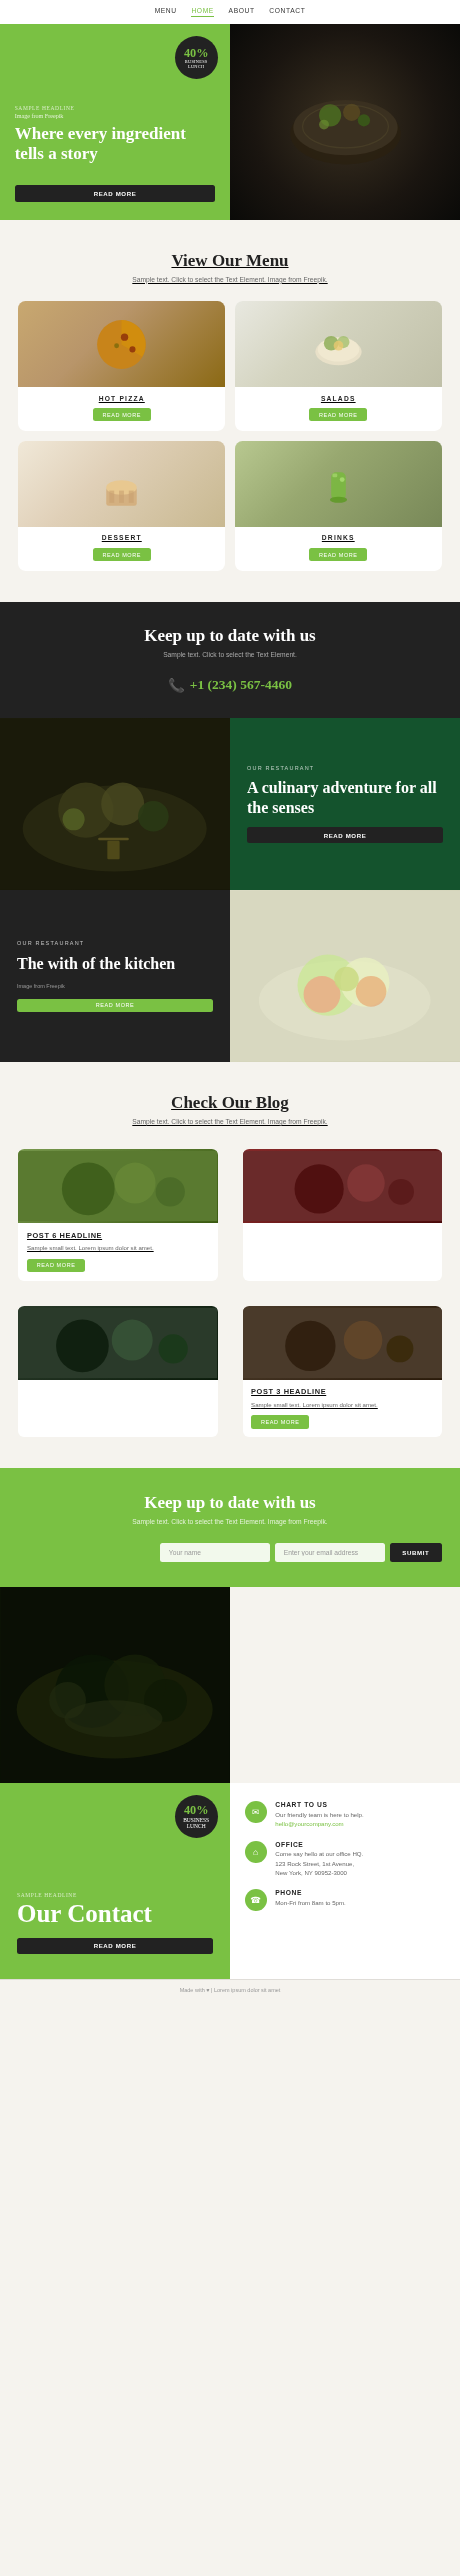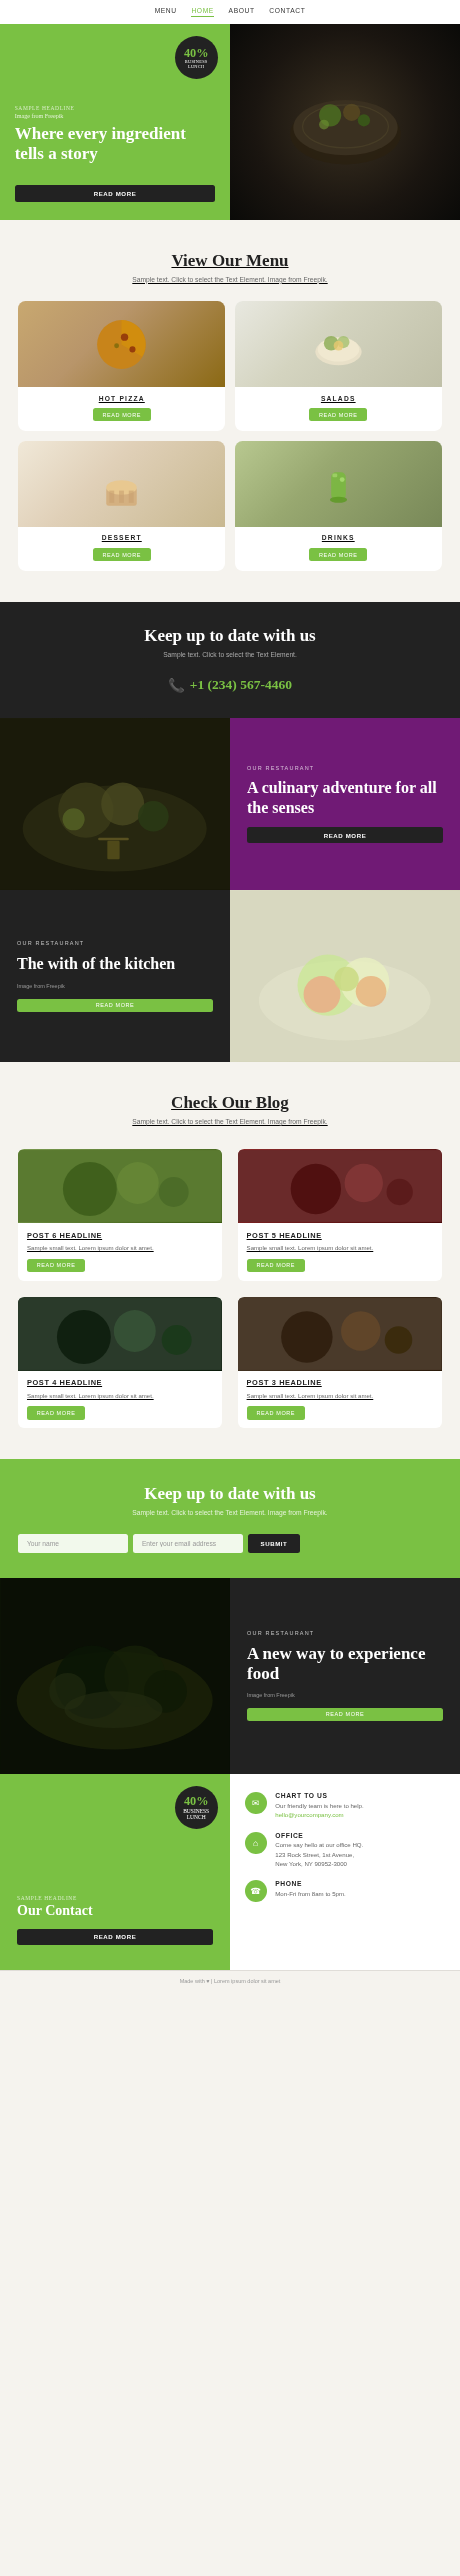--- a/index.html
+++ b/index.html
@@ -43,65 +43,65 @@
     .keepup .section-title { color: #fff; }
     .keepup .section-sub { color: #aaa; }
     .keepup-phone { color: #7ac143; font-size: 13.5px; font-weight: bold; margin-top: 9.8px; display: flex; align-items: center; justify-content: center; gap: 4.9px; }
     .phone-icon { color: #7ac143; }
 
     
     .rest-section { display: flex; height: 172px; }
     .rest-img { width: 50%; overflow: hidden; }
     .rest-content { width: 50%; padding: 18.4px 17px; display: flex; flex-direction: column; justify-content: center; }
     .rest-content.dark { background: #222; }
-    .rest-content.green { background: #701a75; }
+    .rest-content.green { background: #14532d; }
     .rest-label { font-size: 5.5px; letter-spacing: 1.2px; text-transform: uppercase; margin-bottom: 7.4px; font-family: Arial, sans-serif; }
     .rest-label.light { color: rgba(255,255,255,0.7); }
     .rest-title { font-size: 16px; font-weight: bold; line-height: 1.2; margin-bottom: 9.8px; }
     .rest-title.white { color: #fff; }
     .rest-img-note { font-size: 5.5px; color: rgba(255,255,255,0.5); margin-bottom: 9.8px; font-family: Arial, sans-serif; }
 
     .img-dark1 { background: linear-gradient(135deg, #2a2a1a 0%, #1a1a0a 50%, #0a0a04 100%); width: 100%; height: 100%; }
     .img-salad2 { background: linear-gradient(135deg, #e8e8d8 0%, #c8c8a8 50%, #a8a888 100%); width: 100%; height: 100%; }
 
     
-    .blog-grid { display: grid; grid-template-columns: 1fr 1fr; gap: 16px; margin-top: 24px; }
+    .blog-grid { display: grid; grid-template-columns: 1fr 1fr; gap: 25px; margin-top: 24px; }
     .blog-card { background: #fff; border-radius: 6.1px; overflow: hidden; }
     .blog-card-img { width: 100%; height: 74px; }
     .blog-card-body { padding: 7.4px 8.6px 8.6px; }
     .blog-headline { font-size: 7.4px; font-weight: bold; text-transform: uppercase; letter-spacing: 0.6px; margin-bottom: 3.7px; font-family: Arial, sans-serif; color: #222; }
     .blog-text { font-size: 6.1px; color: #666; line-height: 1.5; margin-bottom: 6.1px; font-family: Arial, sans-serif; }
 
     .blog-img1 { background: linear-gradient(135deg, #7a9a50 0%, #5a7a30 50%, #3a5a10 100%); }
     .blog-img2 { background: linear-gradient(135deg, #8a2a2a 0%, #6a1a1a 50%, #4a0a0a 100%); }
     .blog-img3 { background: linear-gradient(135deg, #2a3a2a 0%, #1a2a1a 50%, #0a1a0a 100%); }
     .blog-img4 { background: linear-gradient(135deg, #4a3a2a 0%, #3a2a1a 50%, #2a1a0a 100%); }
 
     
     .newsletter { background: #7ac143; padding: 24.5px 18.4px; text-align: center; }
     .newsletter .section-title { color: #fff; }
     .newsletter .section-sub { color: rgba(255,255,255,0.8); }
-    .newsletter-form { display: flex; gap: 4.9px; margin-top: 12.3px; justify-content: flex-start; flex-wrap: wrap; }
+    .newsletter-form { display: flex; gap: 4.9px; margin-top: 12.3px; justify-content: flex-end; flex-wrap: wrap; }
     .newsletter-input { background: rgba(255,255,255,0.9); border: none; padding: 6.1px 8.6px; border-radius: 2.5px; font-size: 6.7px; font-family: Arial, sans-serif; color: #333; width: 110px; }
     .newsletter-input::placeholder { color: #999; }
     .btn-submit { background: #222; color: #fff; border: none; padding: 6.1px 12.3px; border-radius: 2.5px; font-size: 6.1px; text-transform: uppercase; letter-spacing: 0.6px; cursor: pointer; font-family: Arial, sans-serif; font-weight: bold; }
 
     
     .featured { display: flex; height: 196px; }
     .featured-left { width: 50%; overflow: hidden; }
     .featured-right { width: 50%; background: #222; padding: 18.4px 17px; display: flex; flex-direction: column; justify-content: center; }
     .featured-img { background: linear-gradient(135deg, #1a2a0a 0%, #0a1a04 50%, #050f02 100%); width: 100%; height: 100%; }
     .featured-title { font-size: 17px; font-weight: bold; color: #fff; line-height: 1.2; margin-bottom: 7.4px; }
 
     
     .contact-section { background: #7ac143; display: flex; min-height: 196px; }
     .contact-left { width: 50%; padding: 24.5px 17px; display: flex; flex-direction: column; justify-content: flex-end; position: relative; }
     .contact-badge { position: absolute; top: 12.3px; right: 12.3px; background: #222; color: #fff; border-radius: 50%; width: 43px; height: 43px; display: flex; flex-direction: column; align-items: center; justify-content: center; font-size: 5.5px; text-align: center; }
     .contact-badge .pct { font-size: 12.3px; font-weight: bold; color: #7ac143; line-height: 1; }
-    .contact-title { color: #fff; font-size: 14px; font-weight: bold; margin-bottom: 9.8px; line-height: 1.1; }
+    .contact-title { color: #fff; font-size: 25px; font-weight: bold; margin-bottom: 9.8px; line-height: 1.1; }
     .contact-right { width: 50%; background: #fff; padding: 18.4px 14.7px; }
 
     .contact-item { display: flex; gap: 8.6px; margin-bottom: 12.3px; align-items: flex-start; }
     .contact-icon-wrap { width: 22px; height: 22px; border-radius: 50%; background: #7ac143; display: flex; align-items: center; justify-content: center; flex-shrink: 0; }
     .contact-icon { color: #fff; font-size: 8.6px; }
     .contact-item-title { font-size: 6.7px; font-weight: bold; text-transform: uppercase; letter-spacing: 0.6px; font-family: Arial, sans-serif; margin-bottom: 1.8px; color: #222; }
     .contact-item-text { font-size: 6.1px; color: #666; line-height: 1.5; font-family: Arial, sans-serif; }
     .contact-item-text a { color: #7ac143; text-decoration: none; }
 
     
@@ -289,40 +289,30 @@
 
     <div class="blog-card">
       <div class="blog-card-img blog-img2">
         <svg width="100%" height="74" viewBox="0 0 340 120">
           <rect width="340" height="120" fill="#6a2a2a"></rect>
           <circle cx="130" cy="65" r="42" fill="#4a0a0a" opacity="0.8"></circle>
           <circle cx="210" cy="55" r="32" fill="#8a3a3a" opacity="0.7"></circle>
           <circle cx="270" cy="70" r="22" fill="#5a1a1a" opacity="0.9"></circle>
         </svg>
       </div>
-      <div class="blog-card-body">
-        <p class="blog-headline">POST 5 HEADLINE</p>
-        <p class="blog-text">Sample small text. Lorem ipsum dolor sit amet.</p>
-        <button class="btn-green-outline">READ MORE</button>
-      </div>
     </div>
 
     <div class="blog-card">
       <div class="blog-card-img blog-img3">
         <svg width="100%" height="74" viewBox="0 0 340 120">
           <rect width="340" height="120" fill="#2a3a2a"></rect>
           <circle cx="110" cy="65" r="45" fill="#0a1a0a" opacity="0.8"></circle>
           <circle cx="195" cy="55" r="35" fill="#3a5a3a" opacity="0.7"></circle>
           <circle cx="265" cy="70" r="25" fill="#1a3a1a" opacity="0.9"></circle>
         </svg>
-      </div>
-      <div class="blog-card-body">
-        <p class="blog-headline">POST 4 HEADLINE</p>
-        <p class="blog-text">Sample small text. Lorem ipsum dolor sit amet.</p>
-        <button class="btn-green-outline">READ MORE</button>
       </div>
     </div>
 
     <div class="blog-card">
       <div class="blog-card-img blog-img4">
         <svg width="100%" height="74" viewBox="0 0 340 120">
           <rect width="340" height="120" fill="#4a3a2a"></rect>
           <circle cx="115" cy="65" r="43" fill="#2a1a0a" opacity="0.8"></circle>
           <circle cx="205" cy="55" r="33" fill="#6a4a2a" opacity="0.7"></circle>
           <circle cx="268" cy="70" r="23" fill="#3a2a0a" opacity="0.9"></circle>
@@ -354,26 +344,20 @@
         <rect width="375" height="320" fill="#0a0f05"></rect>
         <ellipse cx="187" cy="200" rx="160" ry="80" fill="#1a2008" opacity="0.9"></ellipse>
         <circle cx="150" cy="170" r="60" fill="#0a1505" opacity="0.9"></circle>
         <circle cx="220" cy="160" r="50" fill="#151f08" opacity="0.8"></circle>
         <circle cx="270" cy="185" r="35" fill="#0f1a06" opacity="0.9"></circle>
         <circle cx="110" cy="185" r="30" fill="#202a10" opacity="0.7"></circle>
         <ellipse cx="185" cy="215" rx="80" ry="30" fill="#252d12" opacity="0.6"></ellipse>
       </svg>
     </div>
   </div>
-  <div class="featured-right">
-    <p class="rest-label light">OUR RESTAURANT</p>
-    <h2 class="featured-title">A new way to experience food</h2>
-    <p class="rest-img-note">Image from Freepik</p>
-    <button class="btn-green-outline">READ MORE</button>
-  </div>
 </section>
 
 <section class="contact-section">
   <div class="contact-left">
     <div class="contact-badge">
       <span class="pct">40%</span>
       <span class="lbl">BUSINESS</span>
       <span class="lbl">LUNCH</span>
     </div>
     <p style="color:rgba(255,255,255,0.7);font-size:5.5px;text-transform:uppercase;letter-spacing:0.6px;margin-bottom:2.5px;">SAMPLE HEADLINE</p>

